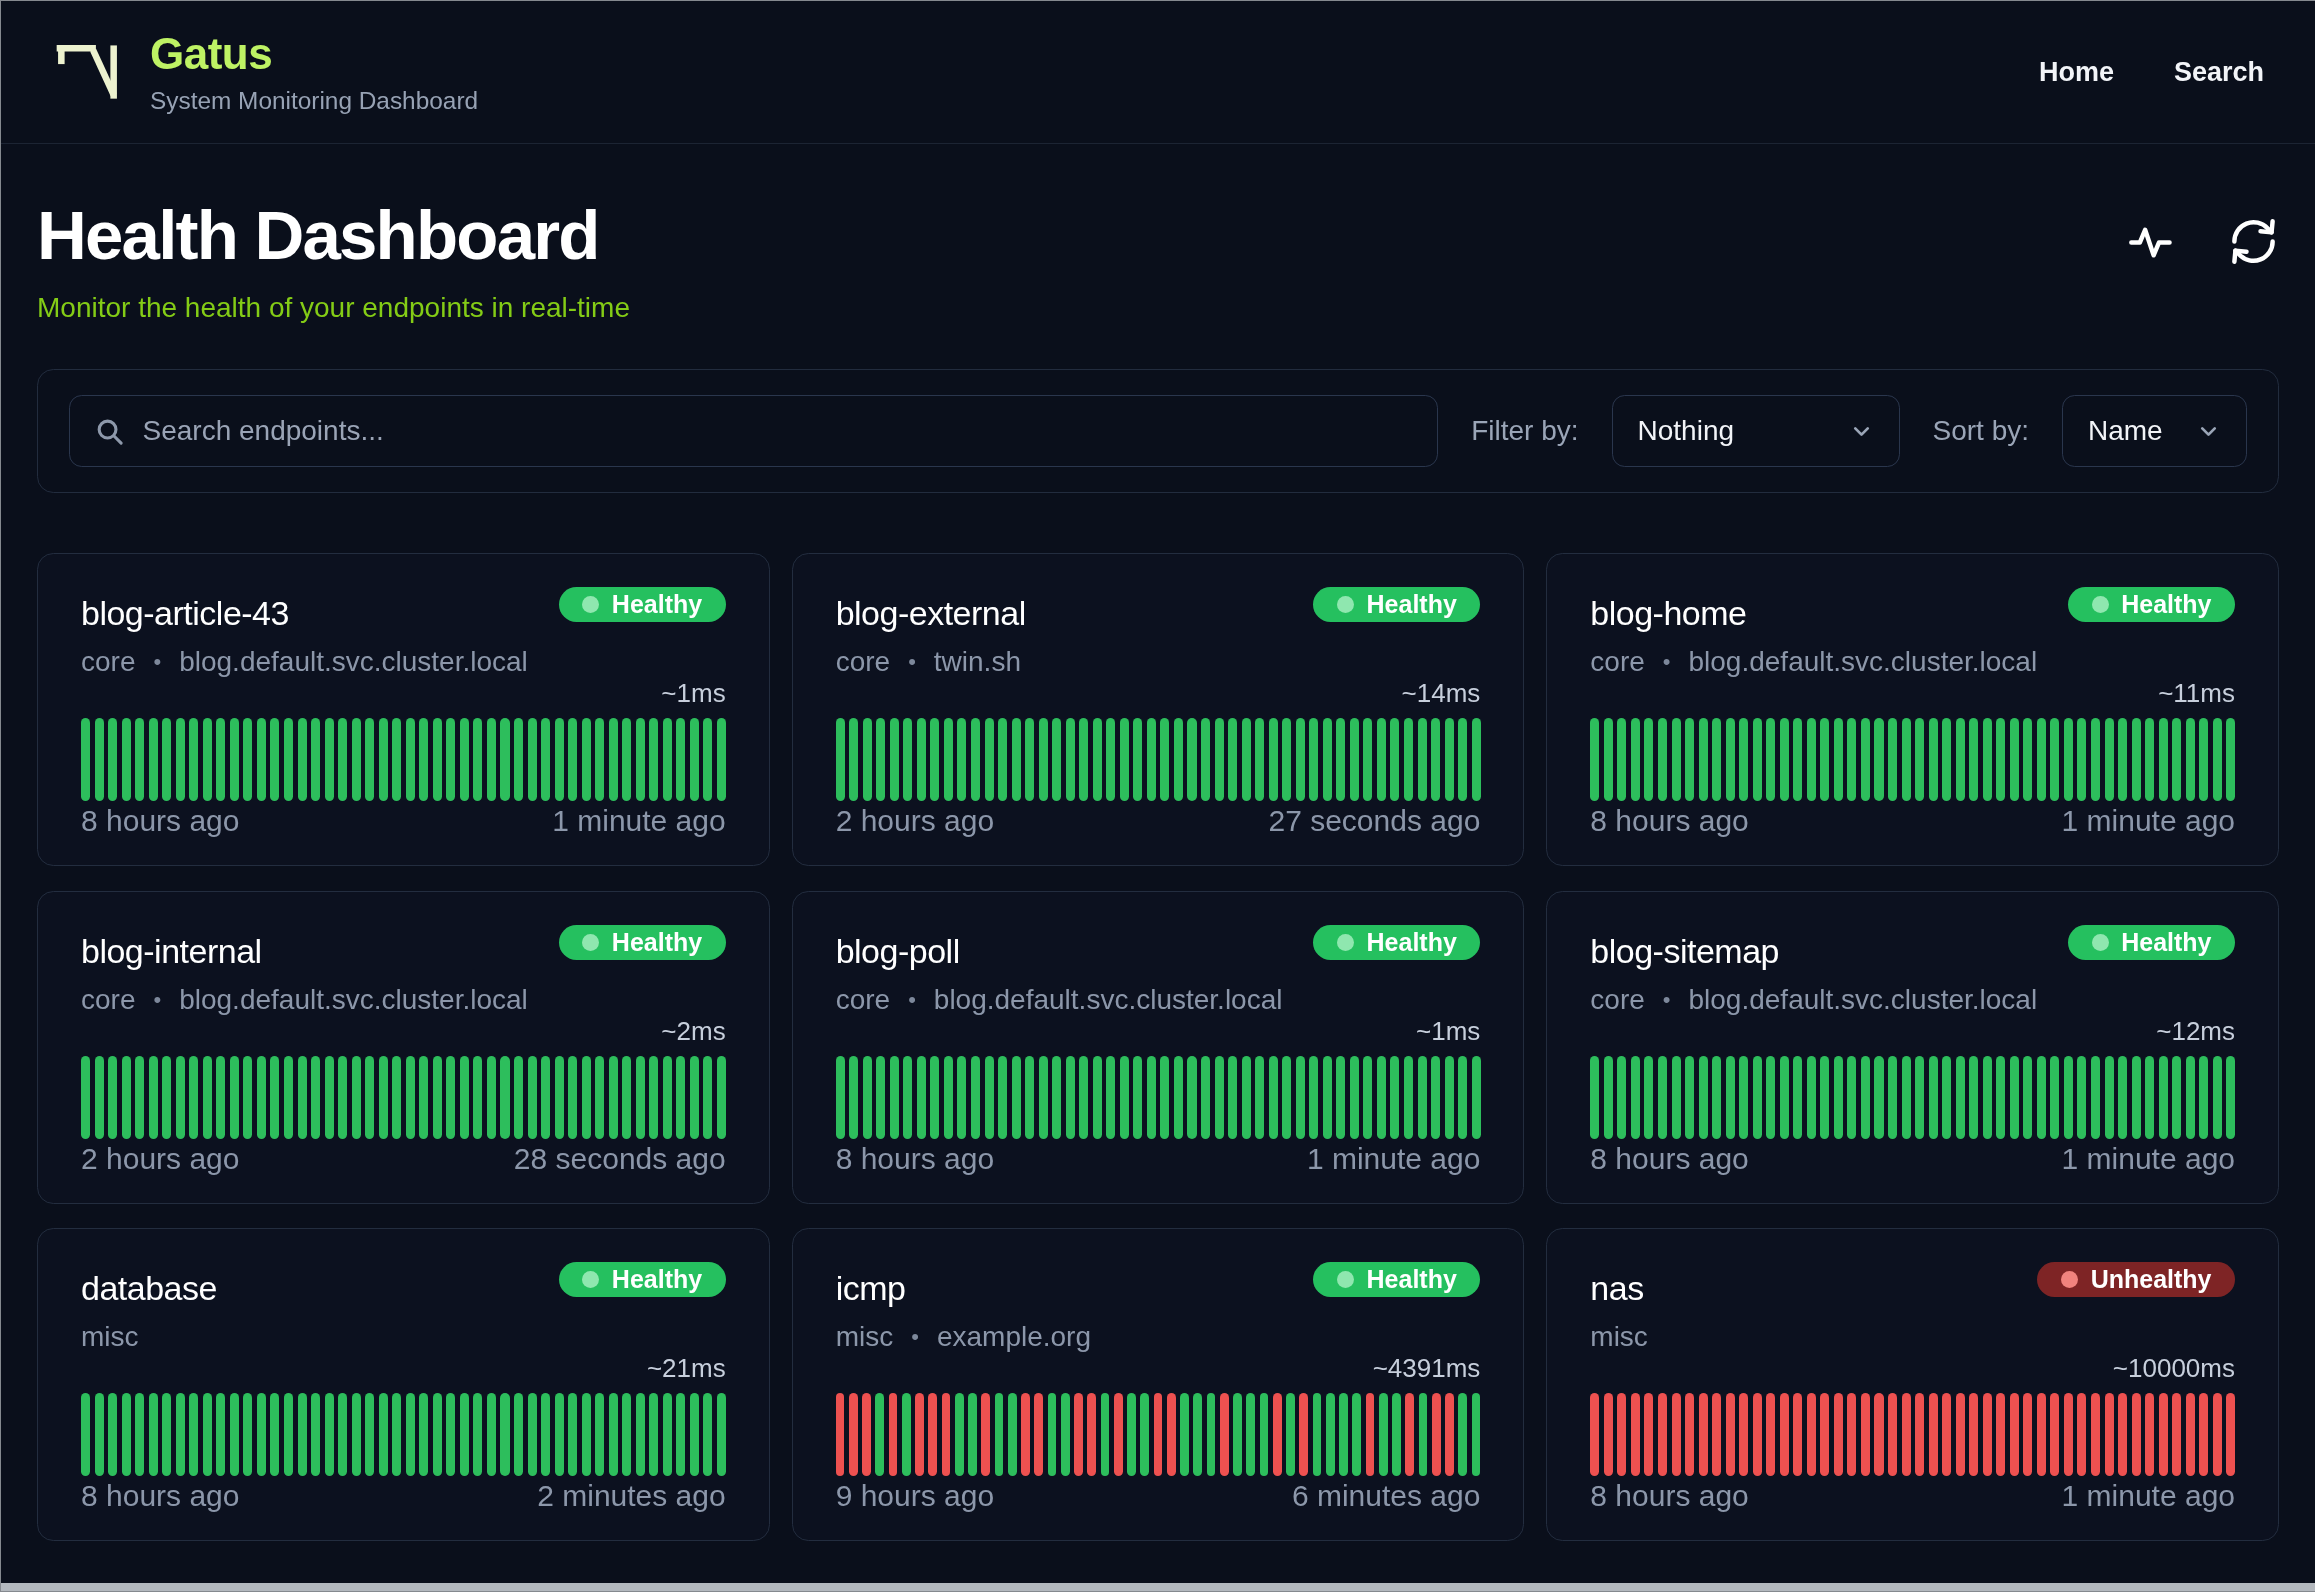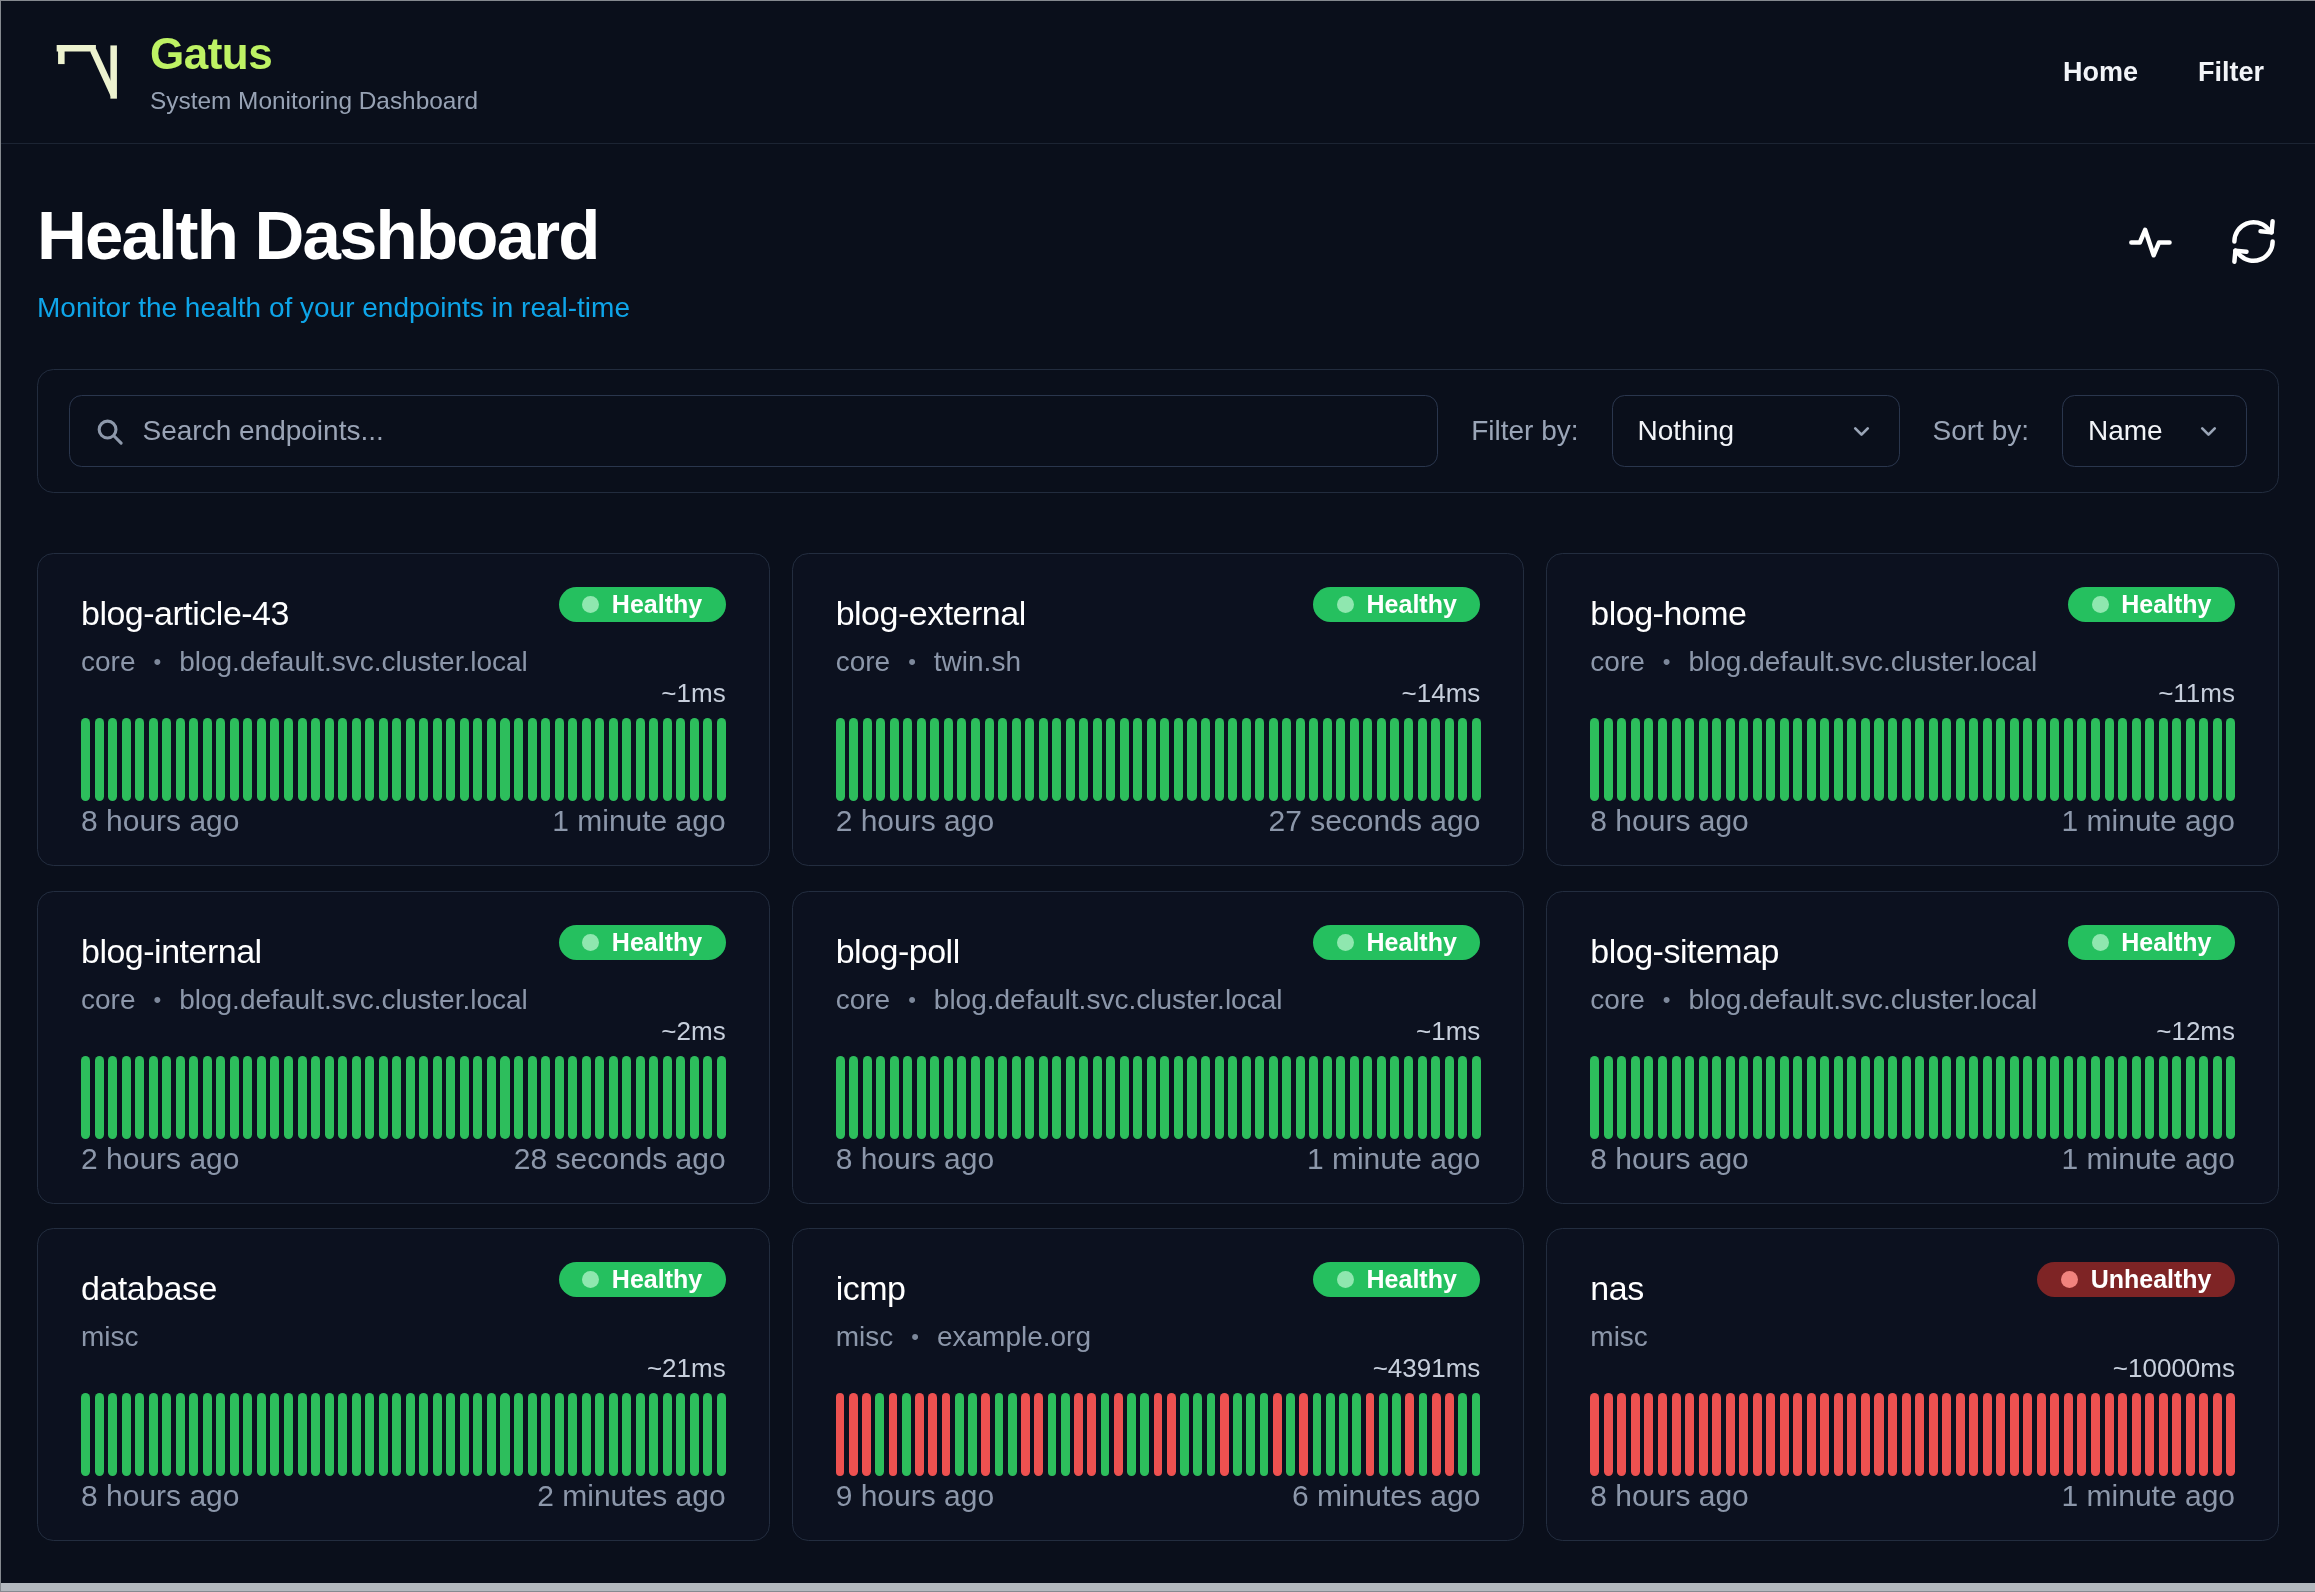--- a/index.html
+++ b/index.html
@@ -27,21 +27,21 @@
   .brand{ margin-left:27px; display:flex; flex-direction:column; gap:8.1px; }
   .brand-name{ font-size:44px; font-weight:700; color:#bef264; letter-spacing:-0.5px; }
   .brand-tagline{ font-size:24.4px; color:#97a2b4; }
   nav{ margin-left:auto; display:flex; gap:60px; }
   nav a{ font-size:27px; font-weight:600; color:#f2f4f8; text-decoration:none; cursor:pointer; }
 
   
   main{ padding:0 36px; flex:1 1 auto; }
   .page-head{ margin-top:52px; display:flex; align-items:center; }
   .page-head h1{ font-size:69px; font-weight:800; color:#ffffff; letter-spacing:-1.8px; line-height:80px; }
-  .page-sub{ margin-top:16.3px; font-size:28px; color:#0ea5e9; }
+  .page-sub{ margin-top:16.3px; font-size:28px; color:#84cc16; }
   .head-actions{ margin-left:auto; display:flex; gap:51px; align-self:flex-start; margin-top:20px; }
   .icon-btn{ width:51px; height:51px; background:none; border:none; cursor:pointer; padding:0; }
   .icon-btn svg{ width:100%; height:100%; stroke:#ffffff; fill:none; stroke-width:2.1; stroke-linecap:round; stroke-linejoin:round; }
 
   
   .toolbar{
     margin-top:45px;
     border:1.8px solid #222c3e; border-radius:16.3px;
     padding:25px 31px;
     display:flex; align-items:center; gap:33px;
@@ -121,21 +121,21 @@
           <path d="M66 9 V66"></path>
         </g>
       </svg>
     </div>
     <div class="brand">
       <div class="brand-name">Gatus</div>
       <div class="brand-tagline">System Monitoring Dashboard</div>
     </div>
     <nav>
       <a>Home</a>
-      <a>Filter</a>
+      <a>Search</a>
     </nav>
   </header>
 
   <main>
 
     <div class="page-head">
       <div>
         <h1>Health Dashboard</h1>
         <p class="page-sub">Monitor the health of your endpoints in real-time</p>
       </div>

